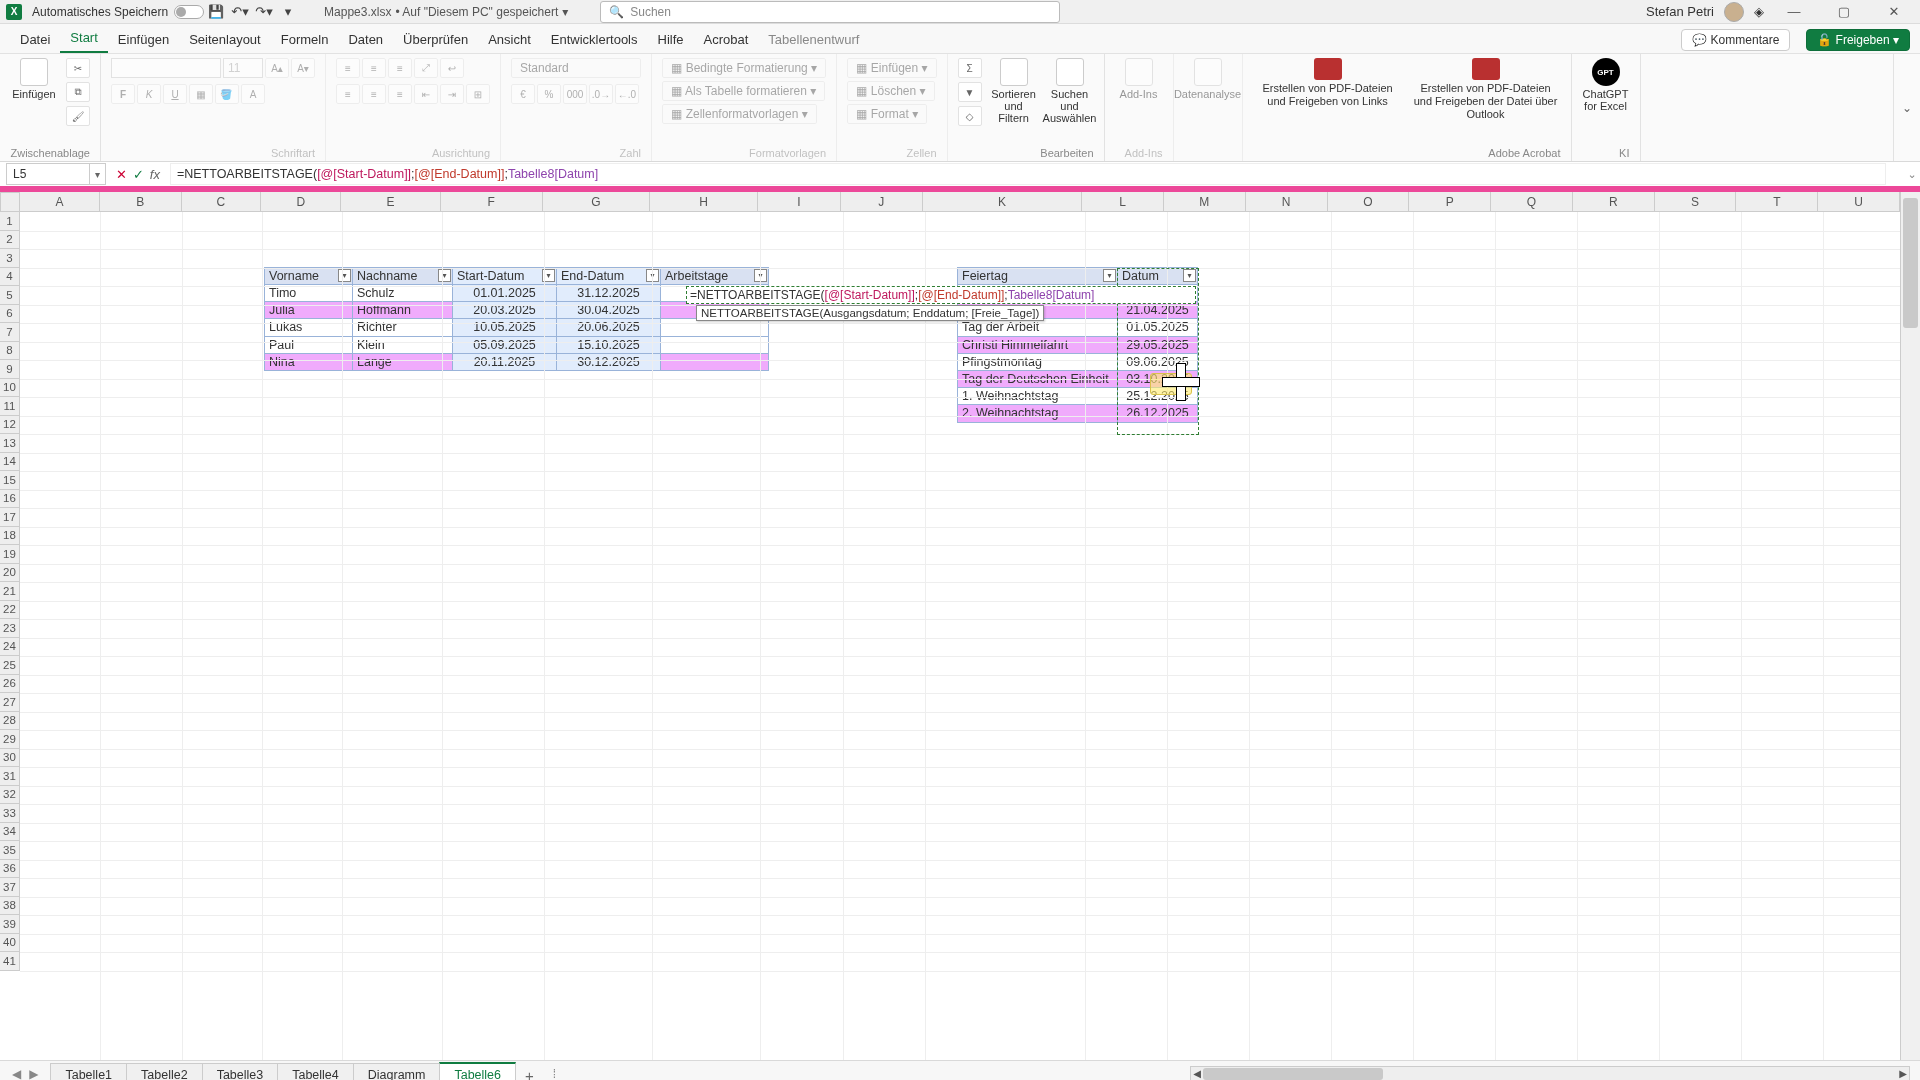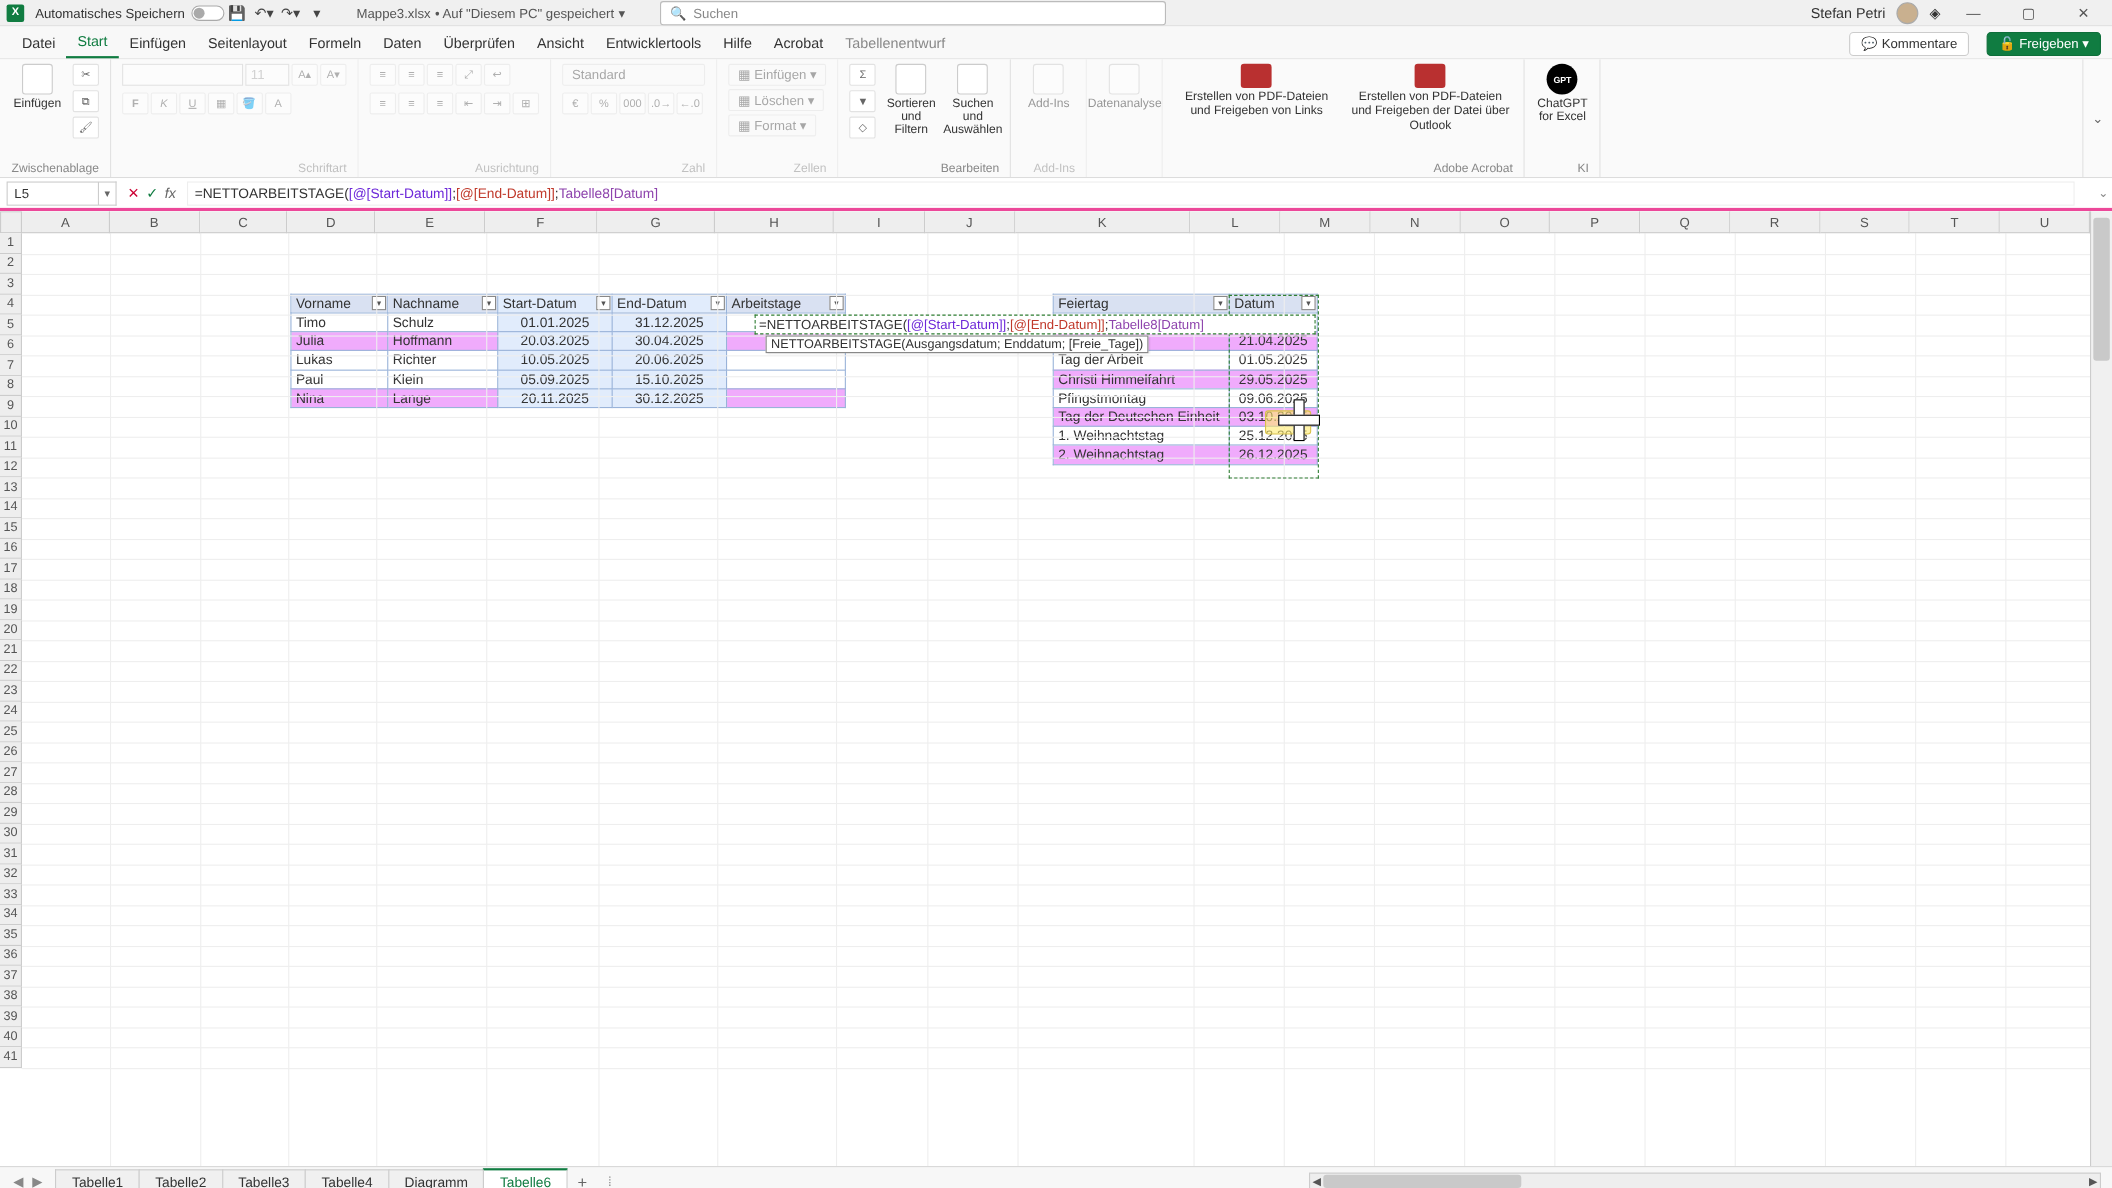--- a/index.html
+++ b/index.html
@@ -41,21 +41,21 @@
   .font-box { display: flex; gap: 2px; }
   .font-name { width: 110px; border: 1px solid #ccc; background: #fff; height: 20px; font-size: 12px; padding: 0 4px; color: #aaa; }
   .font-size { width: 40px; border: 1px solid #ccc; background: #fff; height: 20px; font-size: 12px; padding: 0 4px; color: #aaa; }
   .ribbon .adobe-col { display:flex; flex-direction:column; align-items:center; gap:2px; width: 150px; }
   .ribbon .adobe-col .ic { width: 28px; height: 22px; background: #b93030; border-radius: 3px; }
   .ribbon .adobe-col span { font-size: 11px; line-height: 1.2; text-align: center; }
   .gpt-ic { width:28px; height:28px; background:#000; border-radius:50%; color:#fff; display:flex; align-items:center; justify-content:center; font-size:8px; font-weight:bold; }
   .collapse-arrow { display:flex; align-items:center; padding:0 8px; color:#666; border-left:1px solid #e2e2e2; margin-left:auto; font-size:12px; cursor:pointer;}
 
   
-  .formula-bar { height: 30px; display: flex; align-items: center; border-bottom: 3px solid #ec4899; background: #fff; }
+  .formula-bar { height: 30px; display: flex; align-items: center; border-bottom: 6px solid #ec4899; background: #fff; }
   .namebox { width: 84px; border: 1px solid #ccc; height: 22px; margin-left: 6px; font-size: 12px; padding: 2px 6px; display:flex; align-items:center; background:#fff; }
   .namebox-dd { width: 16px; text-align:center; border:1px solid #ccc; border-left:none; height:22px; font-size:10px; display:flex; align-items:center; justify-content:center; color:#666;}
   .fx-btns { display: flex; gap: 6px; margin: 0 10px; color: #666; font-size:13px; }
   .fx-btns span { cursor:pointer; }
   .formula-input { flex: 1; border: 1px solid #eee; height: 22px; font-size: 12.5px; padding: 2px 6px; margin-right: 18px; display:flex; align-items:center; font-family: "Segoe UI", sans-serif; }
   .formula-expand { width: 16px; display:flex; align-items:center; justify-content:center; color:#888; font-size:11px; cursor:pointer;}
 
   
   .grid-wrap { position: relative; height: 868px; background: #fff; overflow: hidden; }
   .sel-all { position:absolute; left:0; top:0; width:20px; height:20px; border:1px solid #ccc; background:#eee; z-index:2;}
@@ -97,21 +97,21 @@
   .stab { padding:4px 14px; font-size:12.5px; border:1px solid #ccc; border-bottom:none; background:#f0f0f0; margin-right:-1px; cursor:pointer; }
   .stab.active { background:#fff; border-top:2px solid #107c41; color:#107c41; }
   .stab.add { background:transparent; border:none; color:#666; font-size:15px; padding:2px 10px; }
   .hscroll { margin-left:auto; height:16px; width:720px; background:#eee; border:1px solid #ccc; position:relative; margin-right:10px;}
   .hscroll .hthumb { position:absolute; left:12px; top:1px; height:12px; width:180px; background:#c9c9c9; border-radius:3px;}
   .hscroll .harr { position:absolute; top:0; width:16px; height:14px; display:flex; align-items:center; justify-content:center; font-size:10px; color:#555;}
   .hscroll .harr.l { left:-2px; } .hscroll .harr.r { right:-2px; }
   .split-dots { font-size:12px; color:#888; padding:0 10px;}
 
   
-  .clr-blue { color:#6d28d9; }
+  .clr-blue { color:#be185d; }
   .clr-red  { color:#c0392b; }
   .clr-purp { color:#8e44ad; }
 </style>
 </head>
 <body>
 
 <div class="title-bar">
   <div class="excel-icon">X</div>
   <span class="autosave">Automatisches Speichern</span>
   <div class="toggle"></div>
@@ -227,20 +227,28 @@
         <div class="rbn-small">€</div>
         <div class="rbn-small">%</div>
         <div class="rbn-small">000</div>
         <div class="rbn-small">.0→</div>
         <div class="rbn-small">←.0</div>
       </div>
     </div>
     <div class="group-label">Zahl</div>
   </div>
 
+  <div class="group disabled">
+    <div class="group-body" style="flex-direction:column; gap:3px;">
+      <div class="rbn-wide">▦ <span>Bedingte Formatierung</span> ▾</div>
+      <div class="rbn-wide">▦ <span>Als Tabelle formatieren</span> ▾</div>
+      <div class="rbn-wide">▦ <span>Zellenformatvorlagen</span> ▾</div>
+    </div>
+    <div class="group-label">Formatvorlagen</div>
+  </div>
 
   <div class="group disabled">
     <div class="group-body" style="flex-direction:column; gap:3px;">
       <div class="rbn-wide">▦ <span>Einfügen</span> ▾</div>
       <div class="rbn-wide">▦ <span>Löschen</span> ▾</div>
       <div class="rbn-wide">▦ <span>Format</span> ▾</div>
     </div>
     <div class="group-label">Zellen</div>
   </div>
 

